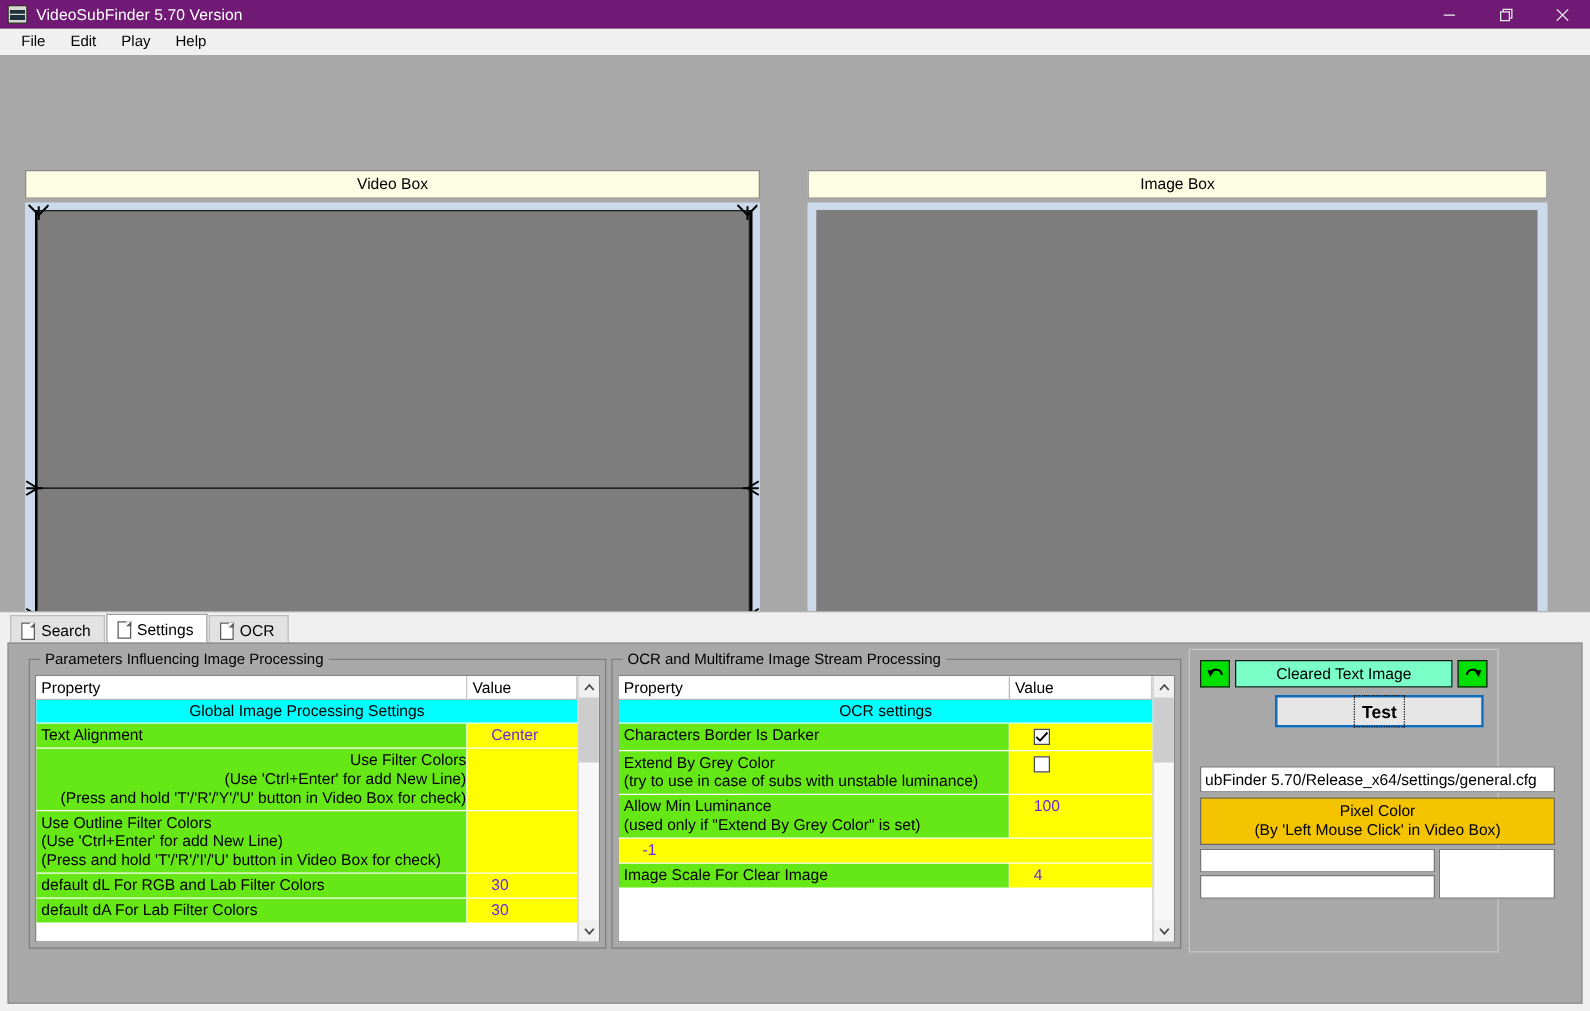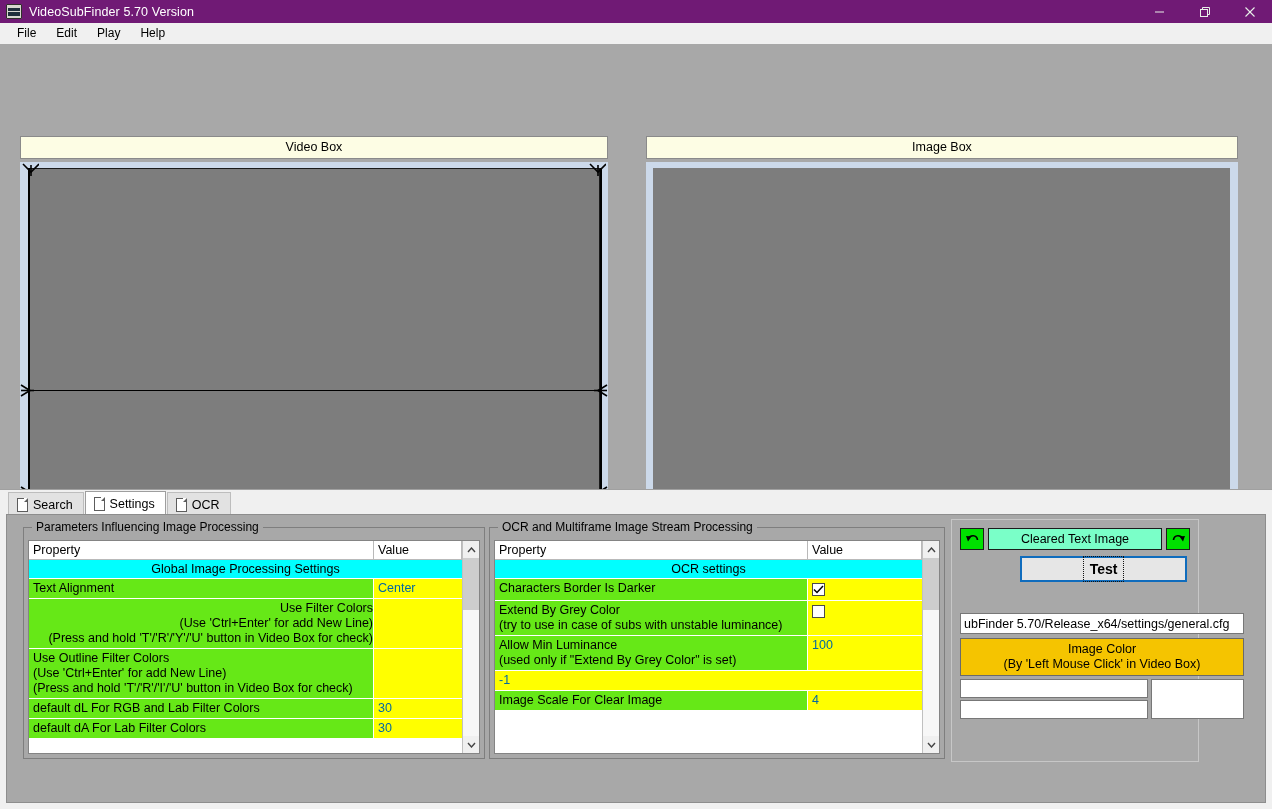--- a/index.html
+++ b/index.html
@@ -181,21 +181,21 @@
   .section-row{
     background:#00ffff; text-align:center; font-size:12.5px;
     height:19px; line-height:19px; border-bottom:1px solid #ffffff; color:#000;
   }
   .trow{ display:flex; border-bottom:1px solid #ffffff; }
   .td-prop{
     background:#66e817; padding:2px 0 2px 4px; font-size:12.5px; color:#000;
     line-height:15px; border-right:1px solid #ffffff;
   }
   .td-val{
-    background:#ffff00; padding:2px 0 2px 4px; font-size:12.5px; color:#0369a1;
+    background:#ffff00; padding:2px 0 2px 19px; font-size:12.5px; color:#6d28d9;
     line-height:15px;
   }
   .chk{
     width:13px; height:13px; background:#fff; border:1px solid #4a4a4a;
     display:inline-flex; align-items:center; justify-content:center; margin-top:2px;
   }
   .chk svg{ display:block; }
 
   .tscroll{
     width:17px; flex:none; background:#f0f0f0; border-left:1px solid #c0c0c0;
@@ -544,21 +544,21 @@
       <div class="testbtn">
         <span>Test</span>
       </div>
 
 
       <div class="cfgfield" style="left:8px; top:93px; width:284px; height:21px;">
         <span>ubFinder 5.70/Release_x64/settings/general.cfg</span>
       </div>
 
       <div class="yellowbtn" style="left:8px; top:118px; width:284px; height:38px;">
-        <span>Image Color</span>
+        <span>Pixel Color</span>
         <span>(By 'Left Mouse Click' in Video Box)</span>
       </div>
 
       <div class="whitebox" style="left:8px; top:159px; width:188px; height:19px;"></div>
       <div class="whitebox" style="left:8px; top:180px; width:188px; height:19px;"></div>
       <div class="whitebox" style="left:199px; top:159px; width:93px; height:40px;"></div>
     </div>
 
   </div>
 </div>

